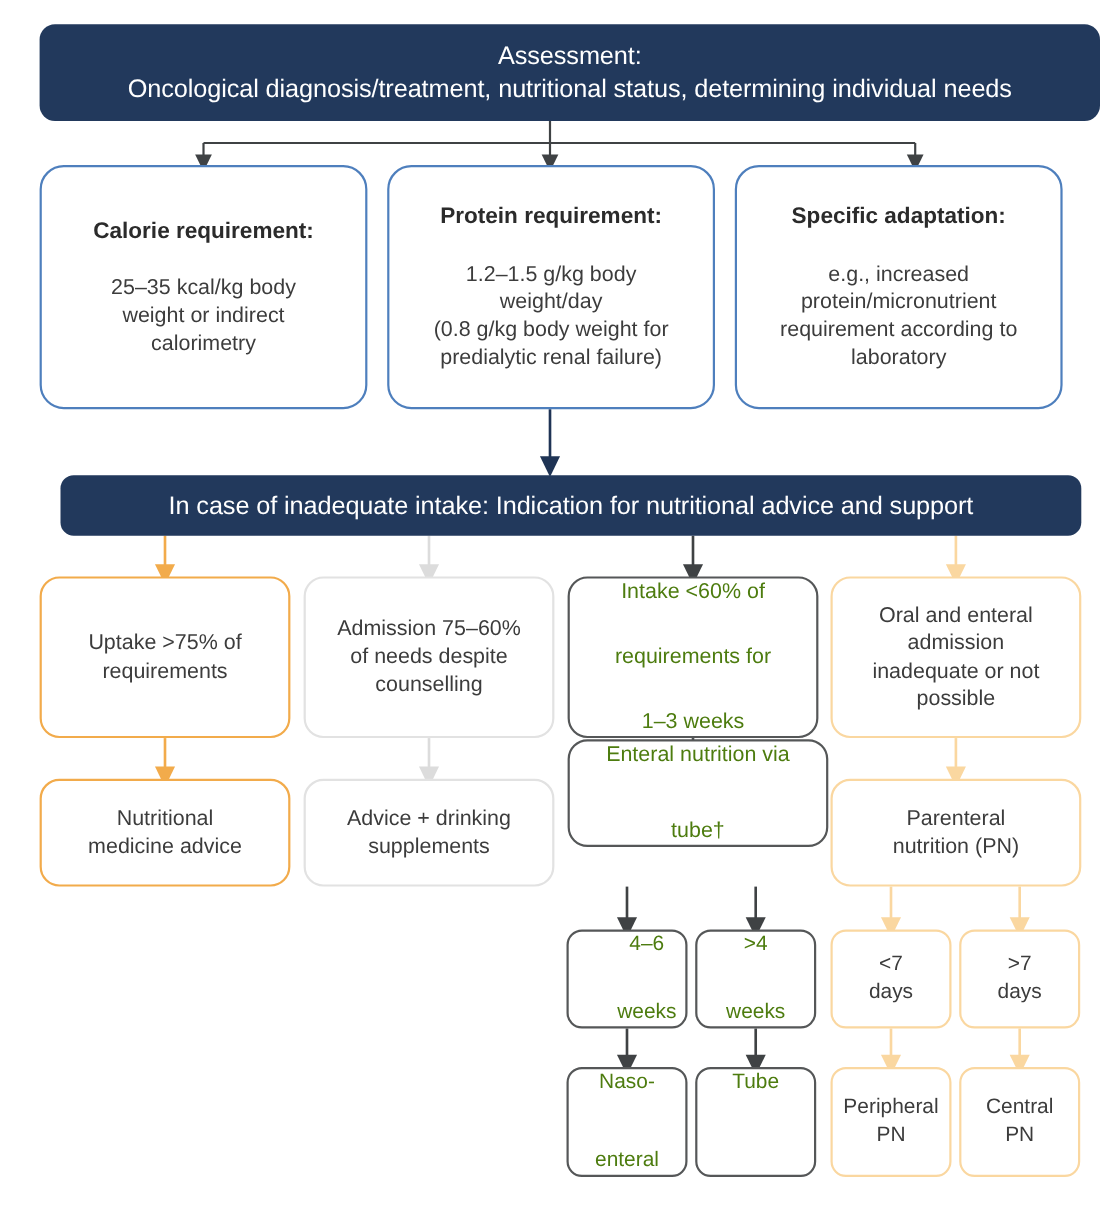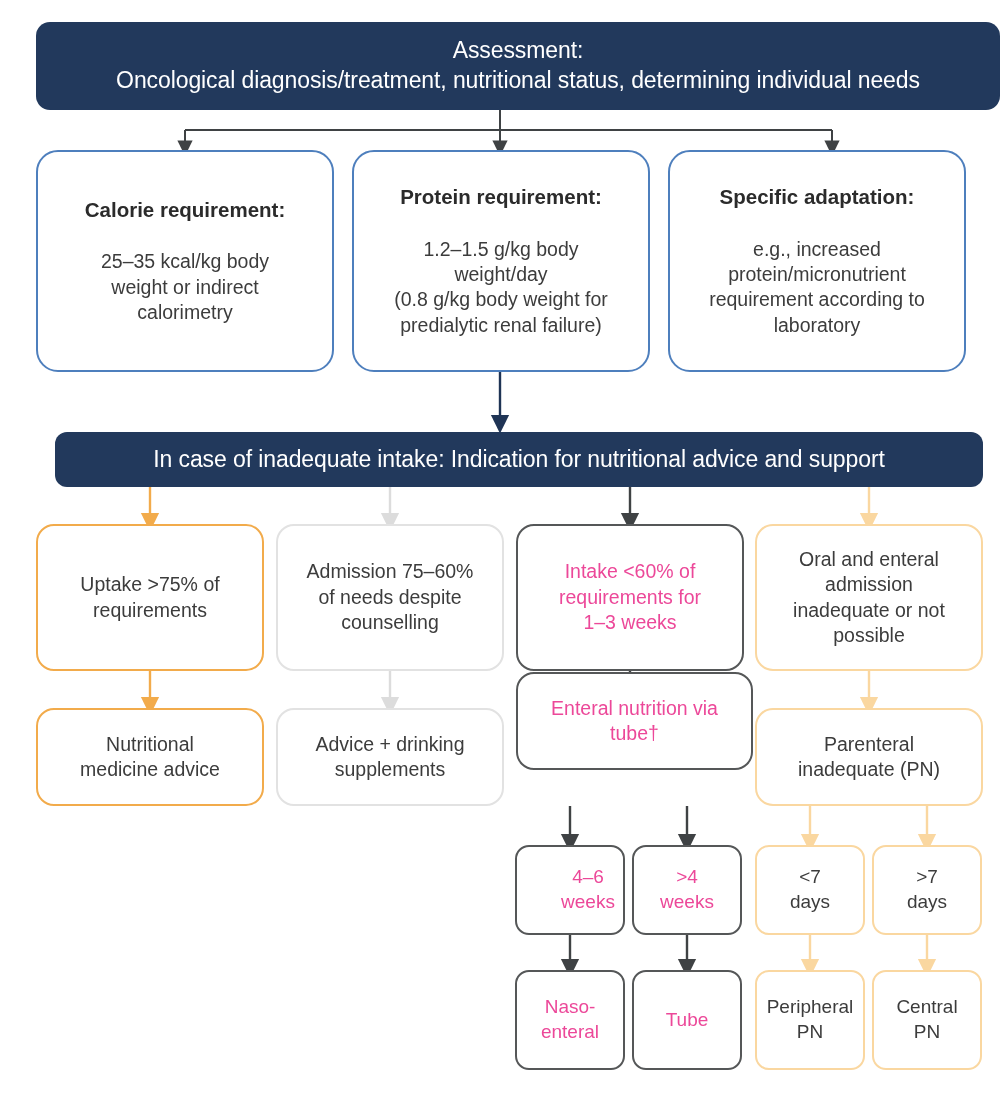--- a/index.html
+++ b/index.html
@@ -72,21 +72,21 @@
     font-size: 19.5px;
     color: #3c3c3c;
   }
 
   
   .orange   { background:#fff; border: 2.5px solid #f2ab4b; color:#3c3c3c; }
   .orange-l { background:#fff; border: 2.5px solid #fad7a0; color:#3c3c3c; }
   
   .grey-l   { background:#fff; border: 2.5px solid #e2e2e2; color:#3c3c3c; }
   
-  .grey-d   { background:#fff; border: 2.5px solid #555758; color:#ec4899; }
+  .grey-d   { background:#fff; border: 2.5px solid #555758; color:#4d7c0f;justify-content:space-between; }
 
   .lvl .line  { font-size: 19.5px; }
   .small .line{ font-size: 19px; }
   .small      { border-radius: 14px; }
 </style>
 </head>
 <body>
 
 <div id="canvas">
 
@@ -233,21 +233,21 @@
     <span class="line">supplements</span>
   </div>
 
   <div class="node grey-d lvl" style="left:516px; top:672px; width:237px; height:98px;">
     <span class="line">Enteral nutrition via</span>
     <span class="line">tube†</span>
   </div>
 
   <div class="node orange-l lvl" style="left:755px; top:708px; width:228px; height:98px;">
     <span class="line">Parenteral</span>
-    <span class="line">inadequate (PN)</span>
+    <span class="line">nutrition (PN)</span>
   </div>
 
   <div class="node grey-d small" style="left:515px; top:845px; width:110px; height:90px;padding-left:36px;">
     <span class="line">4–6</span>
     <span class="line">weeks</span>
   </div>
   <div class="node grey-d small" style="left:632px; top:845px; width:110px; height:90px;">
     <span class="line">&gt;4</span>
     <span class="line">weeks</span>
   </div>

